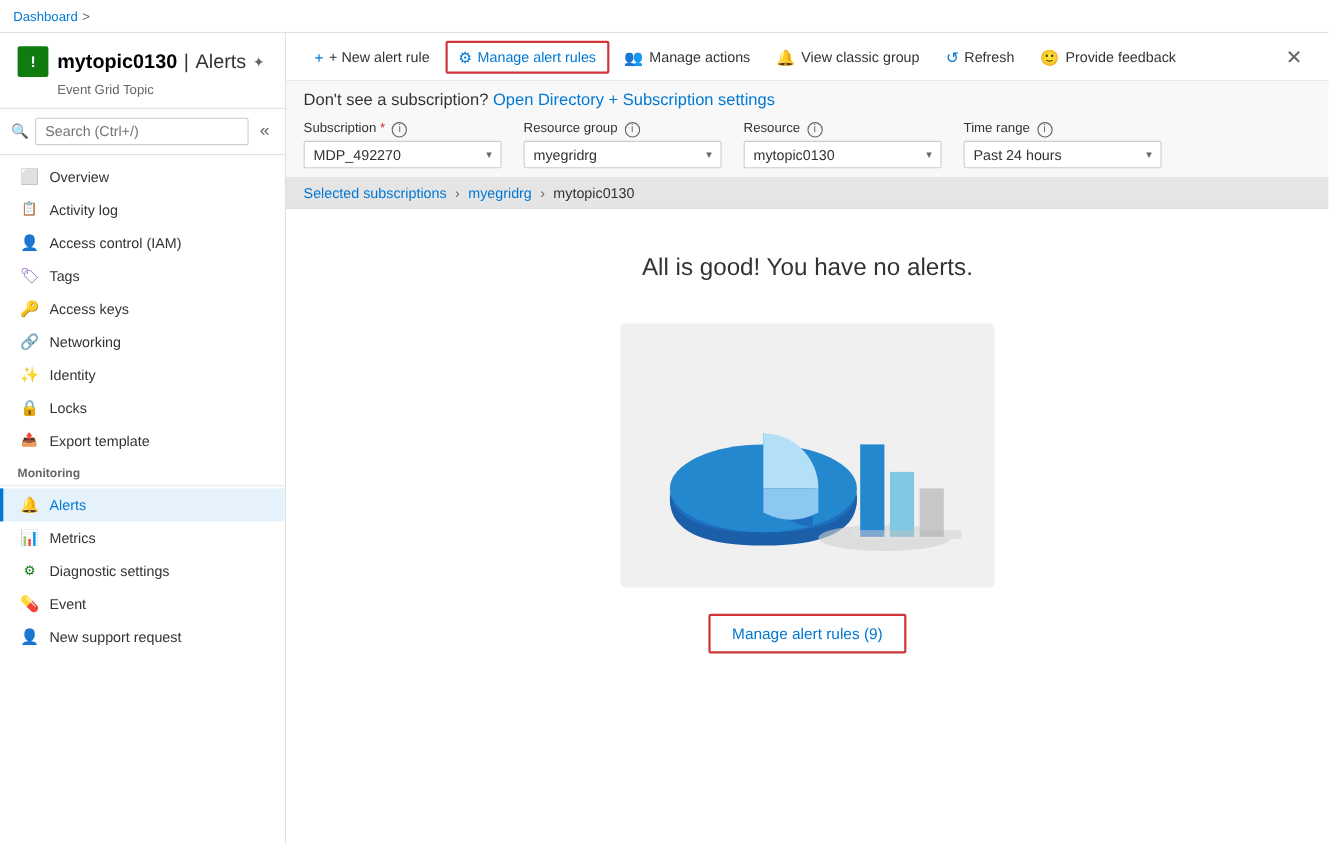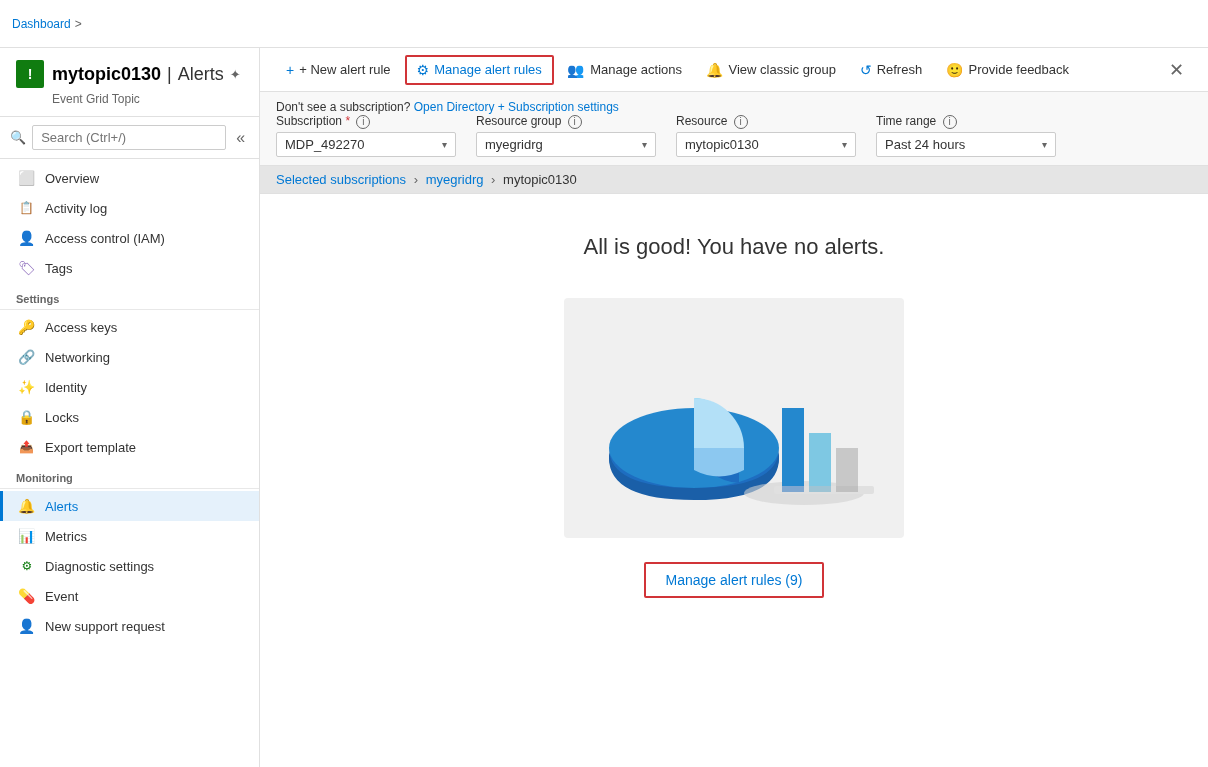--- a/index.html
+++ b/index.html
@@ -1,20 +1,20 @@
 <!DOCTYPE html>
 <html><head>
   <meta charset="utf-8">
   <style>
     * { box-sizing: border-box; margin: 0; padding: 0; }
     body { font-family: 'Segoe UI', Arial, sans-serif; font-size: 13px; color: #333; background: #fff; overflow: hidden; }
 
     
     .top-bar {
-      height: 48px;
+      height: 30px;
       background: #fff;
       border-bottom: 1px solid #e0e0e0;
       display: flex;
       align-items: center;
       padding: 0 12px;
       font-size: 12px;
       color: #0078d4;
     }
     .top-bar .breadcrumb-item { color: #0078d4; cursor: pointer; }
     .top-bar .breadcrumb-sep { color: #666; margin: 0 4px; }
@@ -195,22 +195,23 @@
       background: #fff;
     }
 
     
     .info-banner {
       background: #f8f8f8;
       border-bottom: 1px solid #e0e0e0;
       padding: 8px 16px;
     }
     .info-banner .no-subscription {
-      font-size: 12px;
+      font-size: 15px;
       color: #333;
+      margin-bottom: 10px;
     }
     .info-banner .no-subscription a {
       color: #0078d4;
       text-decoration: none;
     }
     .filters-row {
       display: flex;
       gap: 20px;
       align-items: flex-end;
       flex-wrap: wrap;
@@ -347,21 +348,20 @@
       </div>
       <div class="sidebar-nav-item">
         <span class="nav-icon" style="color:#0078d4;">👤</span>
         <span>Access control (IAM)</span>
       </div>
       <div class="sidebar-nav-item">
         <span class="nav-icon" style="color:#8764b8;">🏷</span>
         <span>Tags</span>
       </div>
 
-      <div class="sidebar-section-label">Settings</div>
 
       <div class="sidebar-nav-item">
         <span class="nav-icon">🔑</span>
         <span>Access keys</span>
       </div>
       <div class="sidebar-nav-item">
         <span class="nav-icon" style="color:#0078d4;">🔗</span>
         <span>Networking</span>
       </div>
       <div class="sidebar-nav-item">

